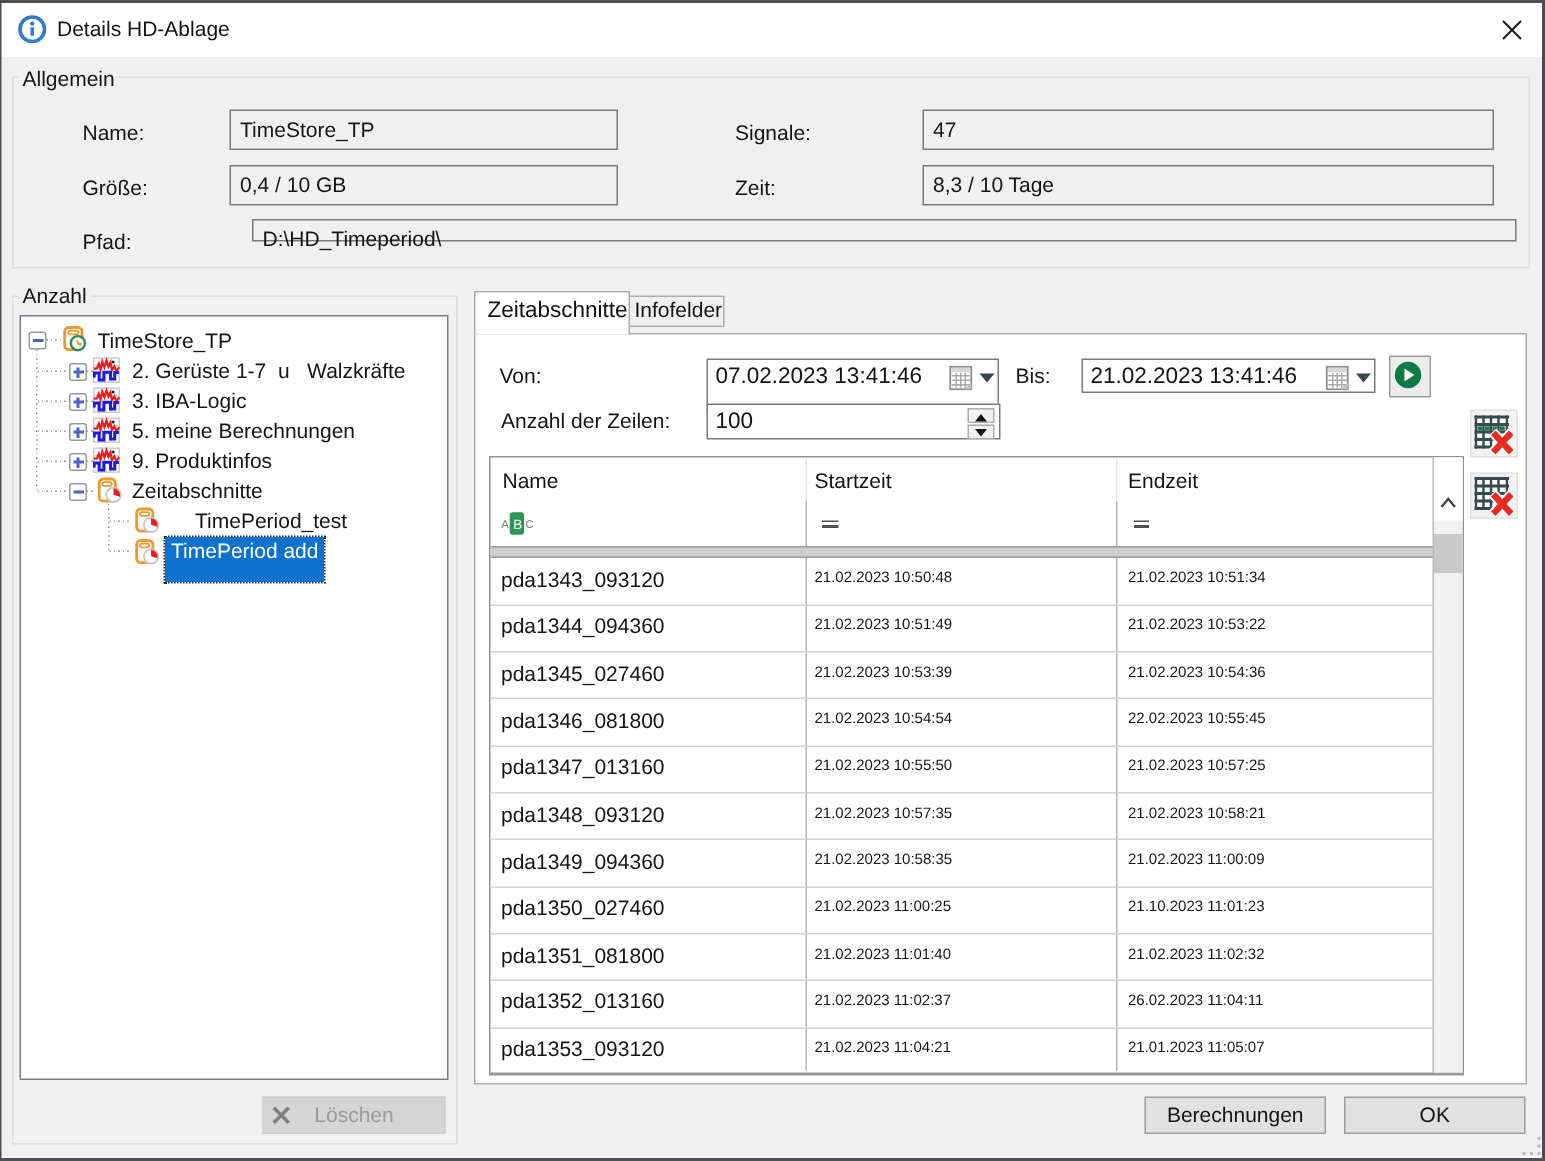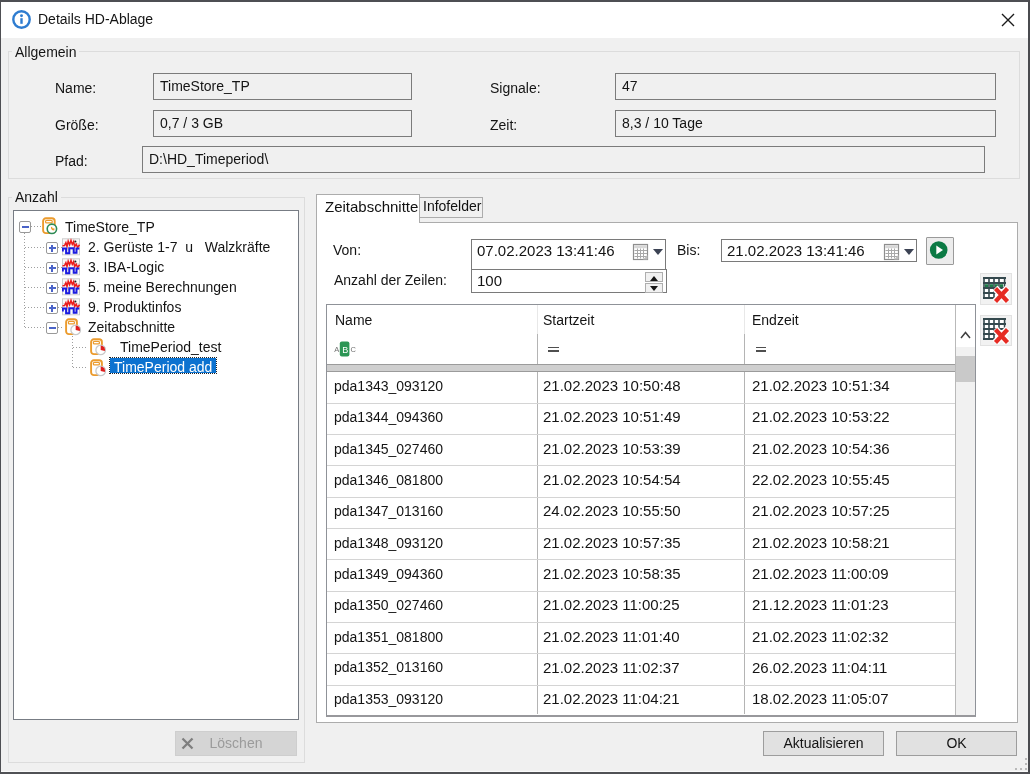--- a/index.html
+++ b/index.html
@@ -1,20 +1,20 @@
 <!DOCTYPE html>
 <html><head><meta charset="utf-8"><style>
 *{margin:0;padding:0;box-sizing:border-box}
 html,body{width:1030px;height:774px;overflow:hidden;background:#f0f0f0;
  font-family:"Liberation Sans",sans-serif;font-size:14px;color:#141414}
 .abs{position:absolute}
 .lbl{position:absolute;white-space:pre;line-height:18px}
 .fld{position:absolute;border:1px solid #7b7b7b;background:#f0f0f0;line-height:25px;padding-left:6px;white-space:pre}
 .wfld{position:absolute;border:1px solid #7a7a7a;background:#fff;line-height:21px;padding-left:5px;white-space:pre;font-size:15px}
-.d15{font-size:15px}
+.d15{font-size:10px}
 .btn{position:absolute;border:1px solid #9d9d9d;background:#e1e1e1;text-align:center;line-height:23px}
 .gbl{position:absolute;background:#f0f0f0;padding:0 3px;line-height:14px;white-space:pre}
 .dot-v{position:absolute;width:1px;background:repeating-linear-gradient(to bottom,#9f9f9f 0 1px,transparent 1px 3px)}
 .dot-h{position:absolute;height:1px;background:repeating-linear-gradient(to right,#9f9f9f 0 1px,transparent 1px 3px)}
 .exp{position:absolute;width:12px;height:12px;background:#fff;border:1px solid #999;border-radius:2px}
 .exp i{position:absolute;left:1.5px;top:4px;width:7px;height:2px;background:#4a63c8}
 .exp.plus b{position:absolute;left:4px;top:1.5px;width:2px;height:7px;background:#4a63c8}
 .trow{position:absolute;white-space:pre;line-height:20px}
 </style></head>
 <body>
@@ -33,25 +33,25 @@
 </svg>
 
 <div class="abs" style="left:8px;top:51px;width:1012px;height:128px;border:1px solid #dcdcdc"></div>
 <div class="gbl" style="left:12px;top:45px">Allgemein</div>
 
 <div class="lbl" style="left:55px;top:79px">Name:</div>
 <div class="fld" style="left:153px;top:73px;width:259px;height:27px">TimeStore_TP</div>
 <div class="lbl" style="left:490px;top:79px">Signale:</div>
 <div class="fld" style="left:615px;top:73px;width:381px;height:27px">47</div>
 <div class="lbl" style="left:55px;top:116px">Größe:</div>
-<div class="fld" style="left:153px;top:110px;width:259px;height:27px">0,7 / 3 GB</div>
+<div class="fld" style="left:153px;top:110px;width:259px;height:27px">0,4 / 10 GB</div>
 <div class="lbl" style="left:490px;top:116px">Zeit:</div>
 <div class="fld" style="left:615px;top:110px;width:381px;height:27px">8,3 / 10 Tage</div>
 <div class="lbl" style="left:55px;top:152px">Pfad:</div>
-<div class="fld" style="left:142px;top:146px;width:843px;height:27px">D:\HD_Timeperiod\</div>
+<div class="fld" style="left:168px;top:146px;width:843px;height:15px">D:\HD_Timeperiod\</div>
 
 <div class="abs" style="left:8px;top:197px;width:297px;height:566px;border:1px solid #dcdcdc"></div>
 <div class="gbl" style="left:12px;top:190px">Anzahl</div>
 
 <div class="abs" style="left:13px;top:210px;width:286px;height:510px;border:1px solid #777c84;background:#fff"></div>
 <div id="tree">
 
  <div class="dot-v" style="left:24px;top:233px;height:95px"></div>
  <div class="dot-h" style="left:31px;top:226px;width:10px"></div>
  <div class="dot-h" style="left:25px;top:247px;width:20px"></div>
@@ -119,22 +119,22 @@
  <svg class="abs" style="left:90px;top:359px" width="17" height="18" viewBox="0 0 17 18">
       <use href="#tpicon"></use>
     </svg>
 
  <div class="trow" style="left:65px;top:217px">TimeStore_TP</div>
  <div class="trow" style="left:88px;top:237px">2. Gerüste 1-7  u   Walzkräfte</div>
  <div class="trow" style="left:88px;top:257px">3. IBA-Logic</div>
  <div class="trow" style="left:88px;top:277px">5. meine Berechnungen</div>
  <div class="trow" style="left:88px;top:297px">9. Produktinfos</div>
  <div class="trow" style="left:88px;top:317px">Zeitabschnitte</div>
- <div class="trow" style="left:120px;top:337px">TimePeriod_test</div>
- <div class="trow" style="left:110px;top:358px;background:#0c72d0;color:#fff;padding:0 4px;height:15px;line-height:18px;outline:1px dotted #222;outline-offset:0px">TimePeriod add</div>
+ <div class="trow" style="left:130px;top:337px">TimePeriod_test</div>
+ <div class="trow" style="left:110px;top:358px;background:#0c72d0;color:#fff;padding:0 4px;height:30px;line-height:18px;outline:1px dotted #222;outline-offset:0px">TimePeriod add</div>
 
  <svg width="0" height="0" style="position:absolute">
   <defs>
    <g id="sigicon">
     <rect x="0.5" y="0.8" width="17" height="16" fill="#fafafa" stroke="#cccccc" stroke-width="1"></rect>
     <path d="M0.5 5.8 H17.5 M0.5 11 H17.5 M6 0.8 V16.8 M12 0.8 V16.8" stroke="#d6d6d6" stroke-width="1"></path>
     <path d="M0.5 7.8 L2.6 7.6 L3.9 4.6 L5 8.4 L6.2 3.2 L7.6 6.8 L9 2.4 L10.3 6.4 L11.6 3.8 L12.7 8.6 L14.2 6.2 L15.6 9.4 L17.5 6.8" fill="none" stroke="#ec1c1c" stroke-width="1.5"></path>
     <circle cx="13.4" cy="3.4" r="1" fill="#222"></circle>
     <path d="M0.8 13.6 V10.6 H4.1 V15.3 H7.3 V10.2 H11.7 V14.7 H14.5 V10.4 H17.3" fill="none" stroke="#1b1be0" stroke-width="2"></path>
    </g>
@@ -263,58 +263,58 @@
   <div class="abs" style="left:327px;top:434.1px;width:628px;height:1px;background:#d4d4d4"></div>
   <div class="lbl" style="left:334px;top:439.7px">pda1345_027460</div>
   <div class="lbl d15" style="left:543px;top:439.7px">21.02.2023 10:53:39</div>
   <div class="lbl d15" style="left:752px;top:439.7px">21.02.2023 10:54:36</div>
   <div class="abs" style="left:327px;top:465.4px;width:628px;height:1px;background:#d4d4d4"></div>
   <div class="lbl" style="left:334px;top:471.0px">pda1346_081800</div>
   <div class="lbl d15" style="left:543px;top:471.0px">21.02.2023 10:54:54</div>
   <div class="lbl d15" style="left:752px;top:471.0px">22.02.2023 10:55:45</div>
   <div class="abs" style="left:327px;top:496.7px;width:628px;height:1px;background:#d4d4d4"></div>
   <div class="lbl" style="left:334px;top:502.3px">pda1347_013160</div>
-  <div class="lbl d15" style="left:543px;top:502.3px">24.02.2023 10:55:50</div>
+  <div class="lbl d15" style="left:543px;top:502.3px">21.02.2023 10:55:50</div>
   <div class="lbl d15" style="left:752px;top:502.3px">21.02.2023 10:57:25</div>
   <div class="abs" style="left:327px;top:528.0px;width:628px;height:1px;background:#d4d4d4"></div>
   <div class="lbl" style="left:334px;top:533.6px">pda1348_093120</div>
   <div class="lbl d15" style="left:543px;top:533.6px">21.02.2023 10:57:35</div>
   <div class="lbl d15" style="left:752px;top:533.6px">21.02.2023 10:58:21</div>
   <div class="abs" style="left:327px;top:559.3px;width:628px;height:1px;background:#d4d4d4"></div>
   <div class="lbl" style="left:334px;top:564.9px">pda1349_094360</div>
   <div class="lbl d15" style="left:543px;top:564.9px">21.02.2023 10:58:35</div>
   <div class="lbl d15" style="left:752px;top:564.9px">21.02.2023 11:00:09</div>
   <div class="abs" style="left:327px;top:590.6px;width:628px;height:1px;background:#d4d4d4"></div>
   <div class="lbl" style="left:334px;top:596.2px">pda1350_027460</div>
   <div class="lbl d15" style="left:543px;top:596.2px">21.02.2023 11:00:25</div>
-  <div class="lbl d15" style="left:752px;top:596.2px">21.12.2023 11:01:23</div>
+  <div class="lbl d15" style="left:752px;top:596.2px">21.10.2023 11:01:23</div>
   <div class="abs" style="left:327px;top:621.9px;width:628px;height:1px;background:#d4d4d4"></div>
   <div class="lbl" style="left:334px;top:627.5px">pda1351_081800</div>
   <div class="lbl d15" style="left:543px;top:627.5px">21.02.2023 11:01:40</div>
   <div class="lbl d15" style="left:752px;top:627.5px">21.02.2023 11:02:32</div>
   <div class="abs" style="left:327px;top:653.2px;width:628px;height:1px;background:#d4d4d4"></div>
   <div class="lbl" style="left:334px;top:658px">pda1352_013160</div>
   <div class="lbl d15" style="left:543px;top:658.8px">21.02.2023 11:02:37</div>
   <div class="lbl d15" style="left:752px;top:658.8px">26.02.2023 11:04:11</div>
   <div class="abs" style="left:327px;top:684.5px;width:628px;height:1px;background:#d4d4d4"></div>
   <div class="lbl" style="left:334px;top:690.1px">pda1353_093120</div>
   <div class="lbl d15" style="left:543px;top:690.1px">21.02.2023 11:04:21</div>
-  <div class="lbl d15" style="left:752px;top:690.1px">18.02.2023 11:05:07</div>
+  <div class="lbl d15" style="left:752px;top:690.1px">21.01.2023 11:05:07</div>
  </div>
 
  <div class="abs" style="left:956px;top:305px;width:19px;height:410px;background:#f1f1f1"></div>
  <div class="abs" style="left:956px;top:305px;width:19px;height:42px;background:#fff"></div>
  <svg class="abs" style="left:960px;top:331px" width="11" height="9" viewBox="0 0 11 9">
   <path d="M1 7 L5.5 1.5 L10 7" fill="none" stroke="#3f3f3f" stroke-width="1.5"></path>
  </svg>
  <div class="abs" style="left:956px;top:356px;width:19px;height:26px;background:#c9c9c9"></div>
  <div class="abs" style="left:955px;top:305px;width:1px;height:410px;background:#b9b9b9"></div>
 </div>
 
-<div class="btn" style="left:763px;top:731px;width:121px;height:25px">Aktualisieren</div>
+<div class="btn" style="left:763px;top:731px;width:121px;height:25px">Berechnungen</div>
 <div class="btn" style="left:896px;top:731px;width:121px;height:25px">OK</div>
 
 <div class="abs" style="left:1px;top:771px;width:1027px;height:1px;background:#fafafa"></div>
 
 <svg class="abs" style="left:1014px;top:757px" width="15" height="15" viewBox="0 0 15 15">
  <g fill="#b9b9b9">
       <rect x="11" y="1" width="2" height="2"></rect>
       <rect x="11" y="6" width="2" height="2"></rect>
       <rect x="11" y="11" width="2" height="2"></rect>
       <rect x="6" y="11" width="2" height="2"></rect>

